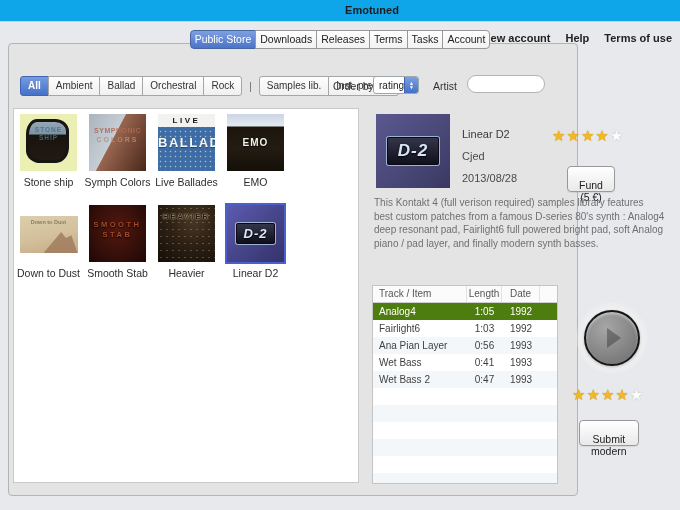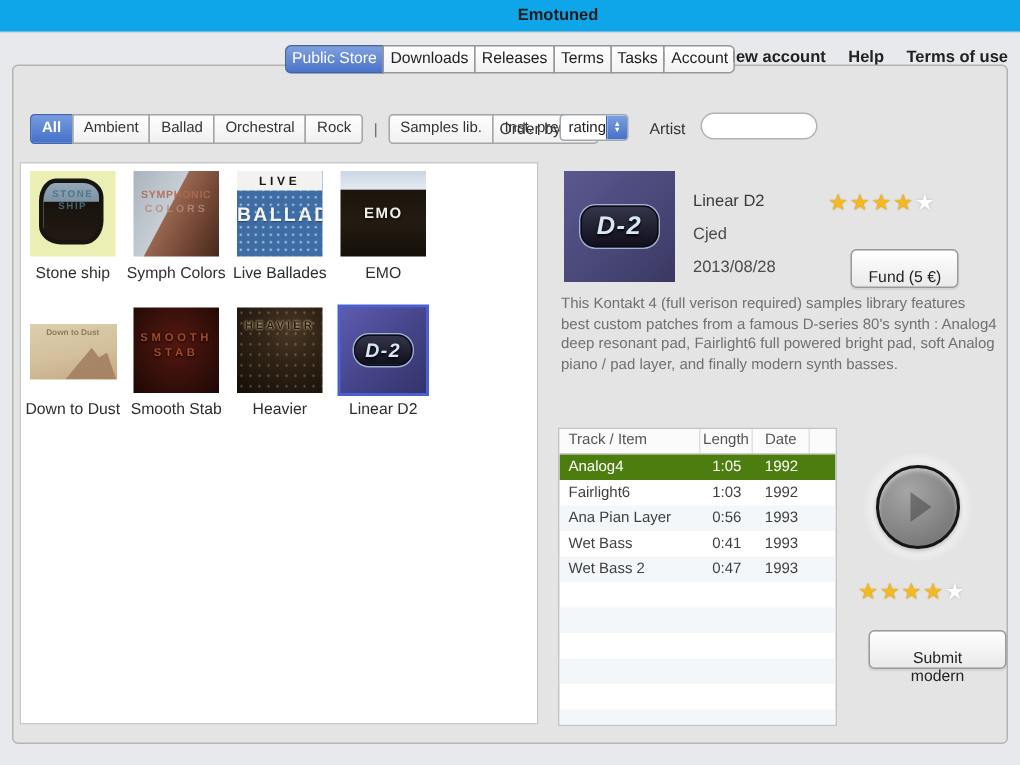--- a/index.html
+++ b/index.html
@@ -18,21 +18,21 @@
 
   
   .tabs{position:absolute;top:30px;left:0;right:0;display:flex;justify-content:center;z-index:5;}
   .tab{height:17px;line-height:17px;padding:0 4px;font-size:10.5px;color:#222;
        background:linear-gradient(#fefefe,#f2f2f2);border:1px solid #989898;margin-left:-1px;cursor:pointer;}
   .tab:first-child{border-radius:4px 0 0 4px;margin-left:0;}
   .tab:last-child{border-radius:0 4px 4px 0;}
   .tab.active{background:linear-gradient(#7e9fe0,#4b74c9);border-color:#44659e;color:#fff;}
 
   
-  .panel{position:absolute;left:8px;top:43px;width:664px;height:453px;background:#e4e4e4;
+  .panel{position:absolute;left:8px;top:43px;width:570px;height:453px;background:#e4e4e4;
          border:1px solid #b4b4b4;border-radius:4px;box-sizing:border-box;text-decoration:underline;}
 
   
   .filterbar{position:absolute;left:11px;top:32px;display:flex;align-items:center;}
   .fgroup{display:flex;}
   .fbtn{height:18px;line-height:18px;padding:0 7px;font-size:10px;color:#333;
         background:linear-gradient(#fefefe,#f0f0f0);border:1px solid #a6a6a6;margin-left:-1px;cursor:pointer;}
   .fgroup .fbtn:first-child{border-radius:3px 0 0 3px;margin-left:0;}
   .fgroup .fbtn:last-child{border-radius:0 3px 3px 0;}
   .fbtn.active{background:linear-gradient(#769cdf,#4470c8);border-color:#3f66b4;color:#fff;font-weight:bold;}
@@ -93,21 +93,21 @@
   .art-heavier{background-image:radial-gradient(rgba(230,210,170,.28) .5px,rgba(0,0,0,0) 1px),
       radial-gradient(circle at 62% 28%,#483624 0%,#2d2114 45%,#140d07 100%);
       background-size:6px 7px,100% 100%;}
   .art-heavier .al0{top:7px;font-size:7.5px;color:#241a10;letter-spacing:2px;
       text-shadow:0 0 2px #c9b48e,0 0 1px #d8c8a4;}
 
   .art-d2{background:linear-gradient(135deg,#5d5bb0 0%,#454488 55%,#34336a 100%);
           display:flex;align-items:center;justify-content:center;}
   .art-d2 .line{position:relative;width:auto;}
   .art-d2 .al0{font-size:13px;font-style:italic;color:#d9e6f4;background:linear-gradient(#35354a,#0f0f1d);
-      padding:2px 7px;border:1px solid #0a0a14;box-shadow:0 0 0 1px #9fb2cf;border-radius:10px;
+      padding:2px 7px;border:1px solid #0a0a14;box-shadow:0 0 0 1px #9fb2cf;border-radius:2px;
       letter-spacing:1px;text-shadow:0 1px 2px #000;}
   .big.art-d2{position:absolute;left:367px;top:70px;width:74px;height:74px;
       background:linear-gradient(135deg,#5a588f 0%,#4a4878 55%,#3a3862 100%);}
   .big.art-d2 .al0{font-size:17px;padding:3px 10px;}
 
   
   .dtitle{position:absolute;left:453px;top:84px;font-size:11px;color:#3a3a3a;}
   .dartist{position:absolute;left:453px;top:106px;font-size:11px;color:#4a4a4a;}
   .ddate{position:absolute;left:453px;top:128px;font-size:11px;color:#4a4a4a;}
   .stars{position:absolute;display:flex;}

